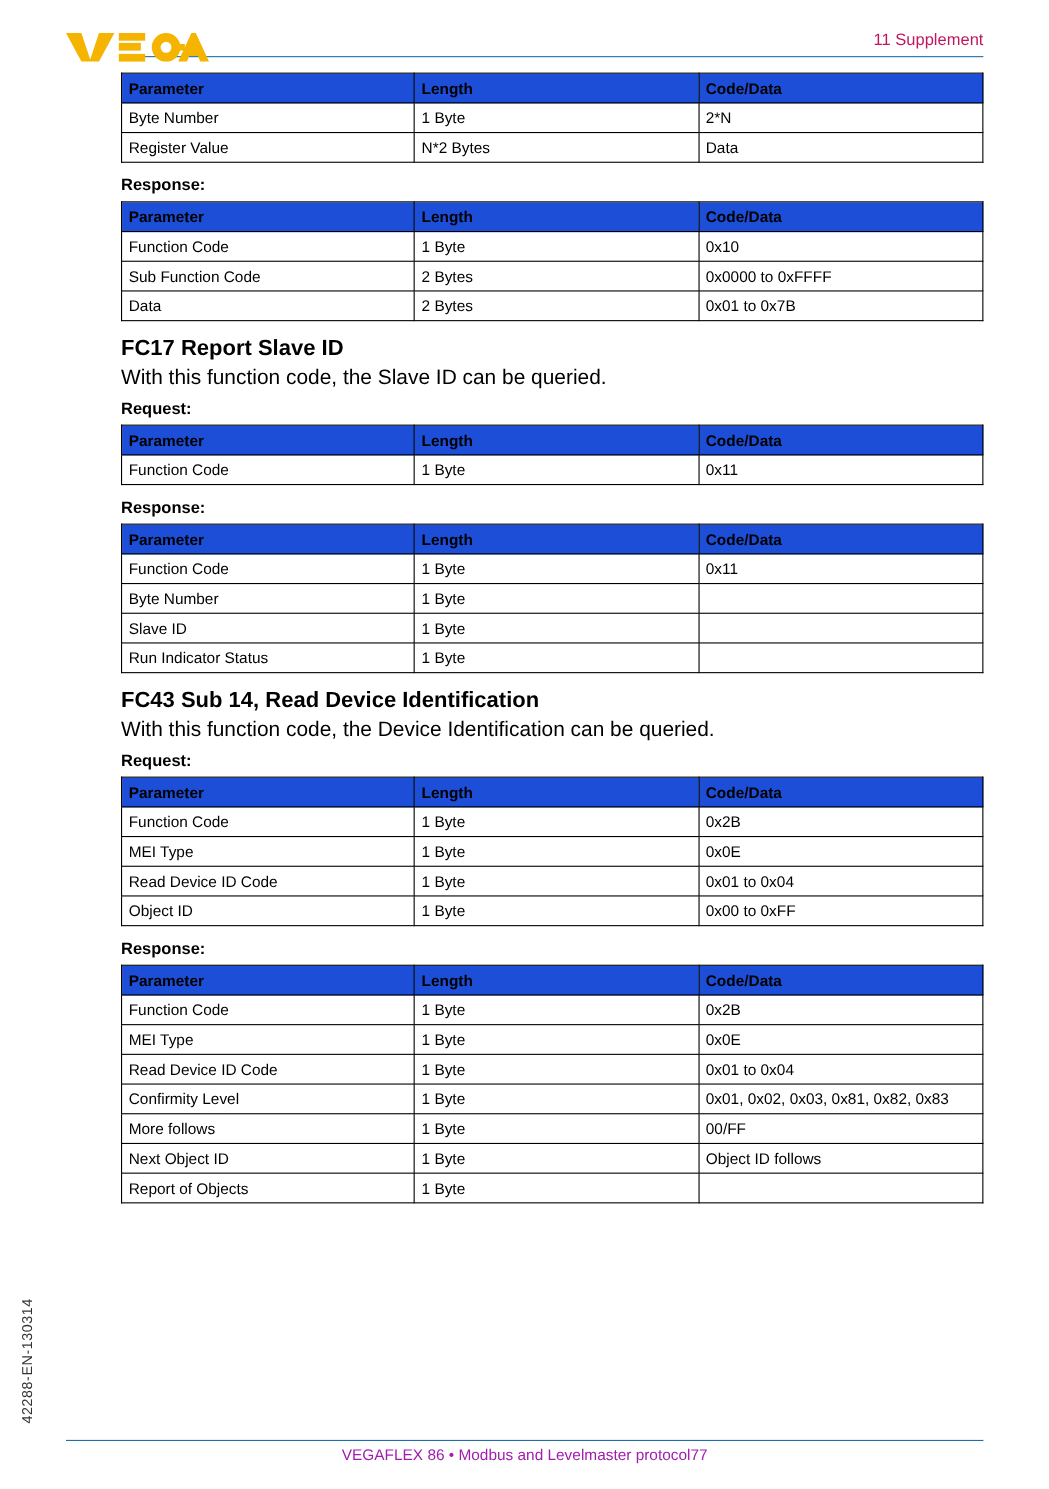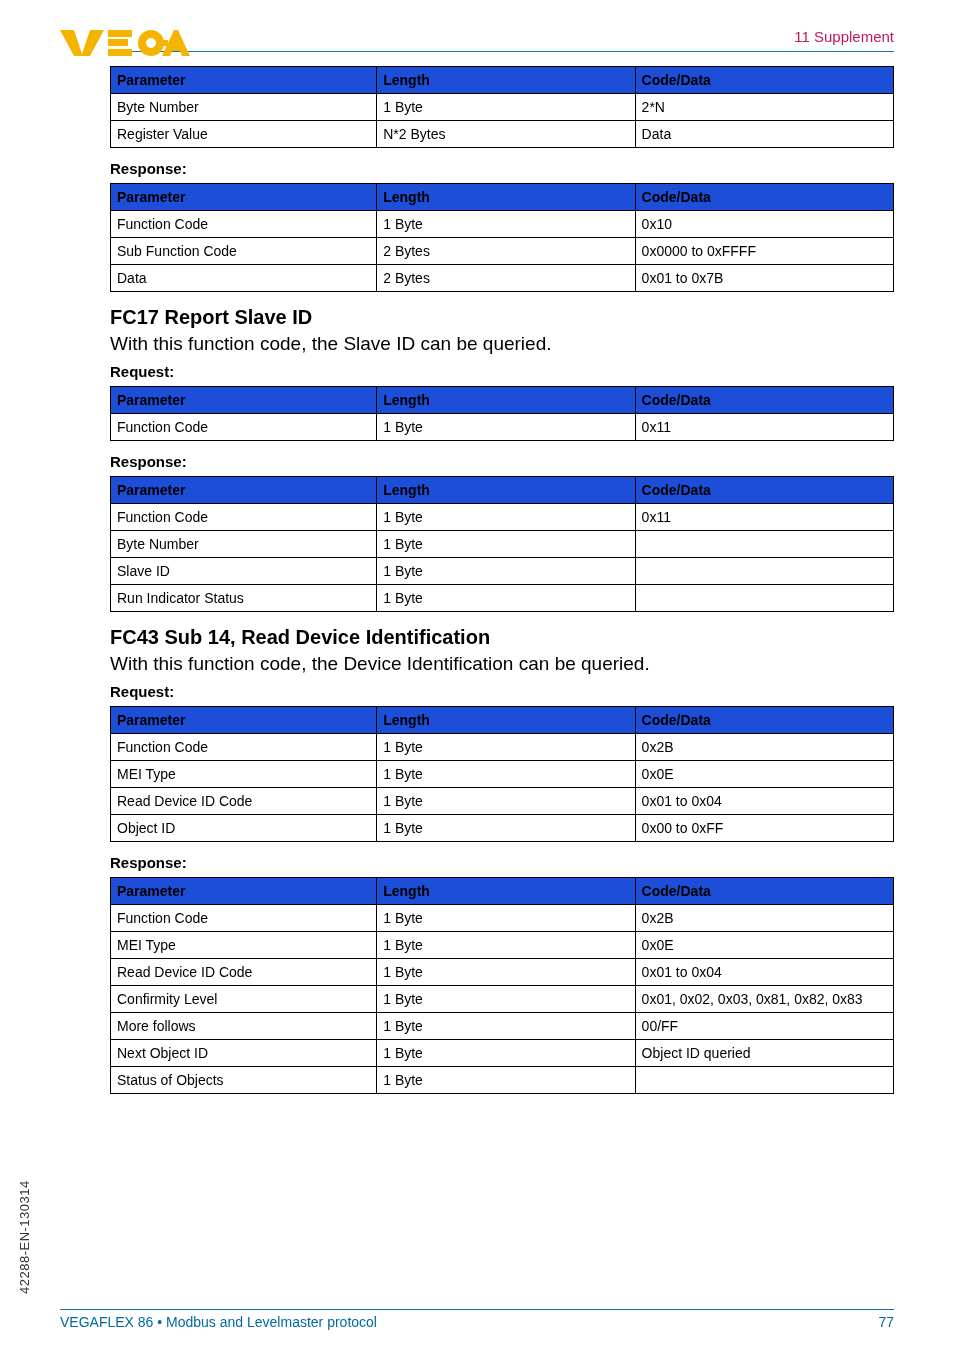--- a/index.html
+++ b/index.html
@@ -79,23 +79,23 @@
     left: 60px;
     right: 60px;
   }
   .footer-rule {
     border: none;
     border-top: 1px solid #1a6fb0;
     margin-bottom: 4px;
   }
   .footer-row {
     display: flex;
-    justify-content: space-between;
+    justify-content: center;
     font-size: 14px;
-    color: #0369a1;
+    color: #a21caf;
   }
 </style>
 </head>
 <body>
 
 <div class="logo">
   <svg width="130" height="30" viewBox="0 0 130 30">
     <g fill="#f5b400">
       <polygon points="0,2 14,2 22,26 30,2 44,2 30,28 14,28"></polygon>
       <rect x="48" y="2" width="24" height="7"></rect>
@@ -286,24 +286,24 @@
           <td>0x01, 0x02, 0x03, 0x81, 0x82, 0x83</td>
         </tr>
       <tr>
           <td>More follows</td>
           <td>1 Byte</td>
           <td>00/FF</td>
         </tr>
       <tr>
           <td>Next Object ID</td>
           <td>1 Byte</td>
-          <td>Object ID queried</td>
-        </tr>
-      <tr>
-          <td>Status of Objects</td>
+          <td>Object ID follows</td>
+        </tr>
+      <tr>
+          <td>Report of Objects</td>
           <td>1 Byte</td>
           <td></td>
         </tr>
     </tbody>
   </table>
 
 </div>
 
 <div class="vertical-text">42288-EN-130314</div>
 

